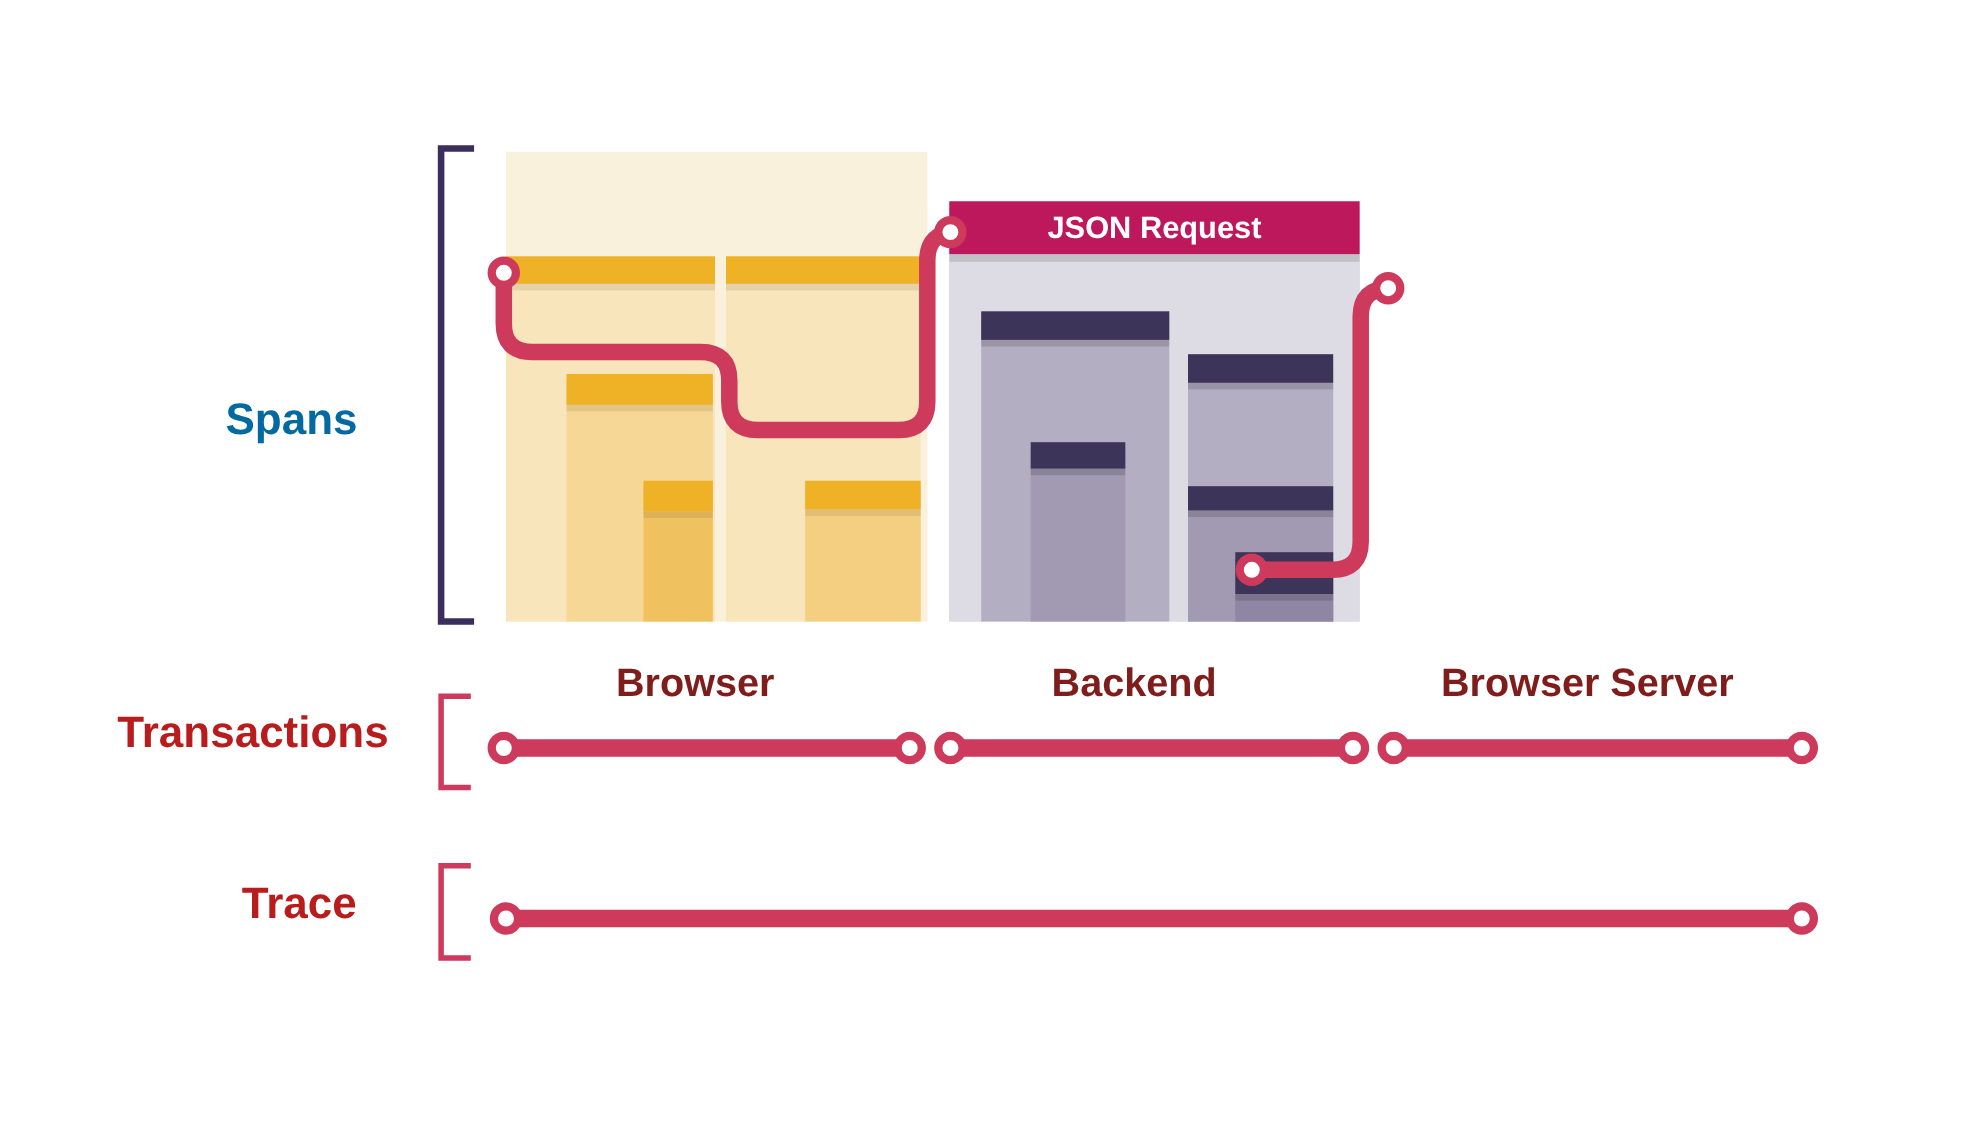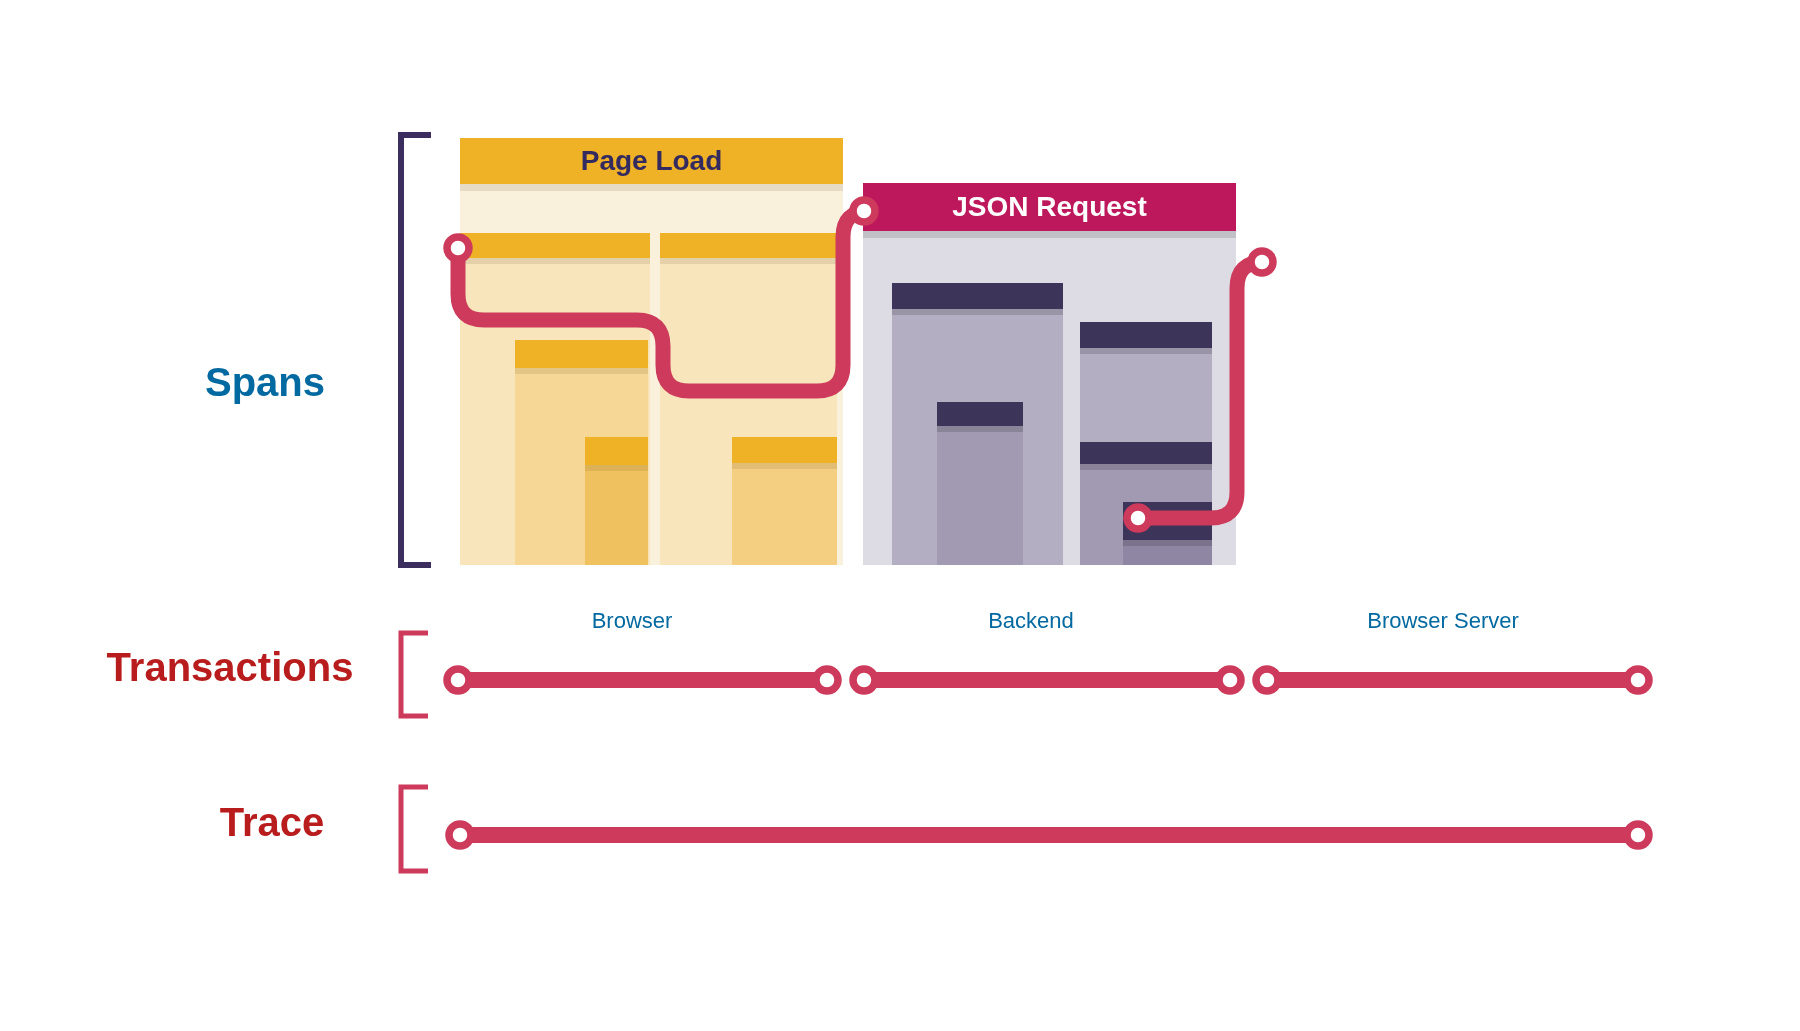--- a/index.html
+++ b/index.html
@@ -9,21 +9,21 @@
   }
   
   .row-label{
     position:absolute;transform:translate(-50%,-50%);
     font-weight:bold;font-size:40px;white-space:nowrap;letter-spacing:0px;
   }
   .navy-text{color:#0369a1;}
   .red-text{color:#b91c1c;}
   .service-label{
     position:absolute;transform:translate(-50%,-50%);
-    font-weight:normal;font-size:22px;color:#0369a1;white-space:nowrap;
+    font-weight:bold;font-size:36px;color:#7f1d1d;white-space:nowrap;
   }
   
   .panel{position:absolute;}
   .panel-body{position:absolute;left:0;right:0;}
   .panel-header{
     position:absolute;left:0;right:0;top:0;
     display:flex;align-items:center;justify-content:center;
     font-weight:bold;font-size:28px;
     box-shadow:0 7px 0 rgba(60,40,10,0.10);
   }
@@ -57,23 +57,20 @@
   .p-body3{background:#D5B3D6;}
   svg#overlay{position:absolute;left:0;top:0;z-index:5;pointer-events:none;}
 </style>
 </head>
 <body>
 
 <div id="canvas">
 
   <div class="panel y-bg" style="left:460px;top:138px;width:383px;height:427px;">
     <div class="panel-body y-bg" style="top:46px;height:381px;"></div>
-    <div class="panel-header y-header" style="height:46px;">
-      <span>Page Load</span>
-    </div>
 
     <div class="bar-body y-body1" style="left:0px;top:120px;width:190px;height:307px;"></div>
     <div class="bar y-bar" style="left:0px;top:95px;width:190px;height:25px;"></div>
     <div class="bar-body y-body2" style="left:55px;top:230px;width:133px;height:197px;"></div>
     <div class="bar y-bar" style="left:55px;top:202px;width:133px;height:28px;"></div>
     <div class="bar-body y-body3 dots" style="left:125px;top:327px;width:63px;height:100px;"></div>
     <div class="bar y-bar" style="left:125px;top:299px;width:63px;height:28px;"></div>
 
     <div class="bar-body y-body1" style="left:200px;top:120px;width:177px;height:307px;"></div>
     <div class="bar y-bar" style="left:200px;top:95px;width:177px;height:25px;"></div>

